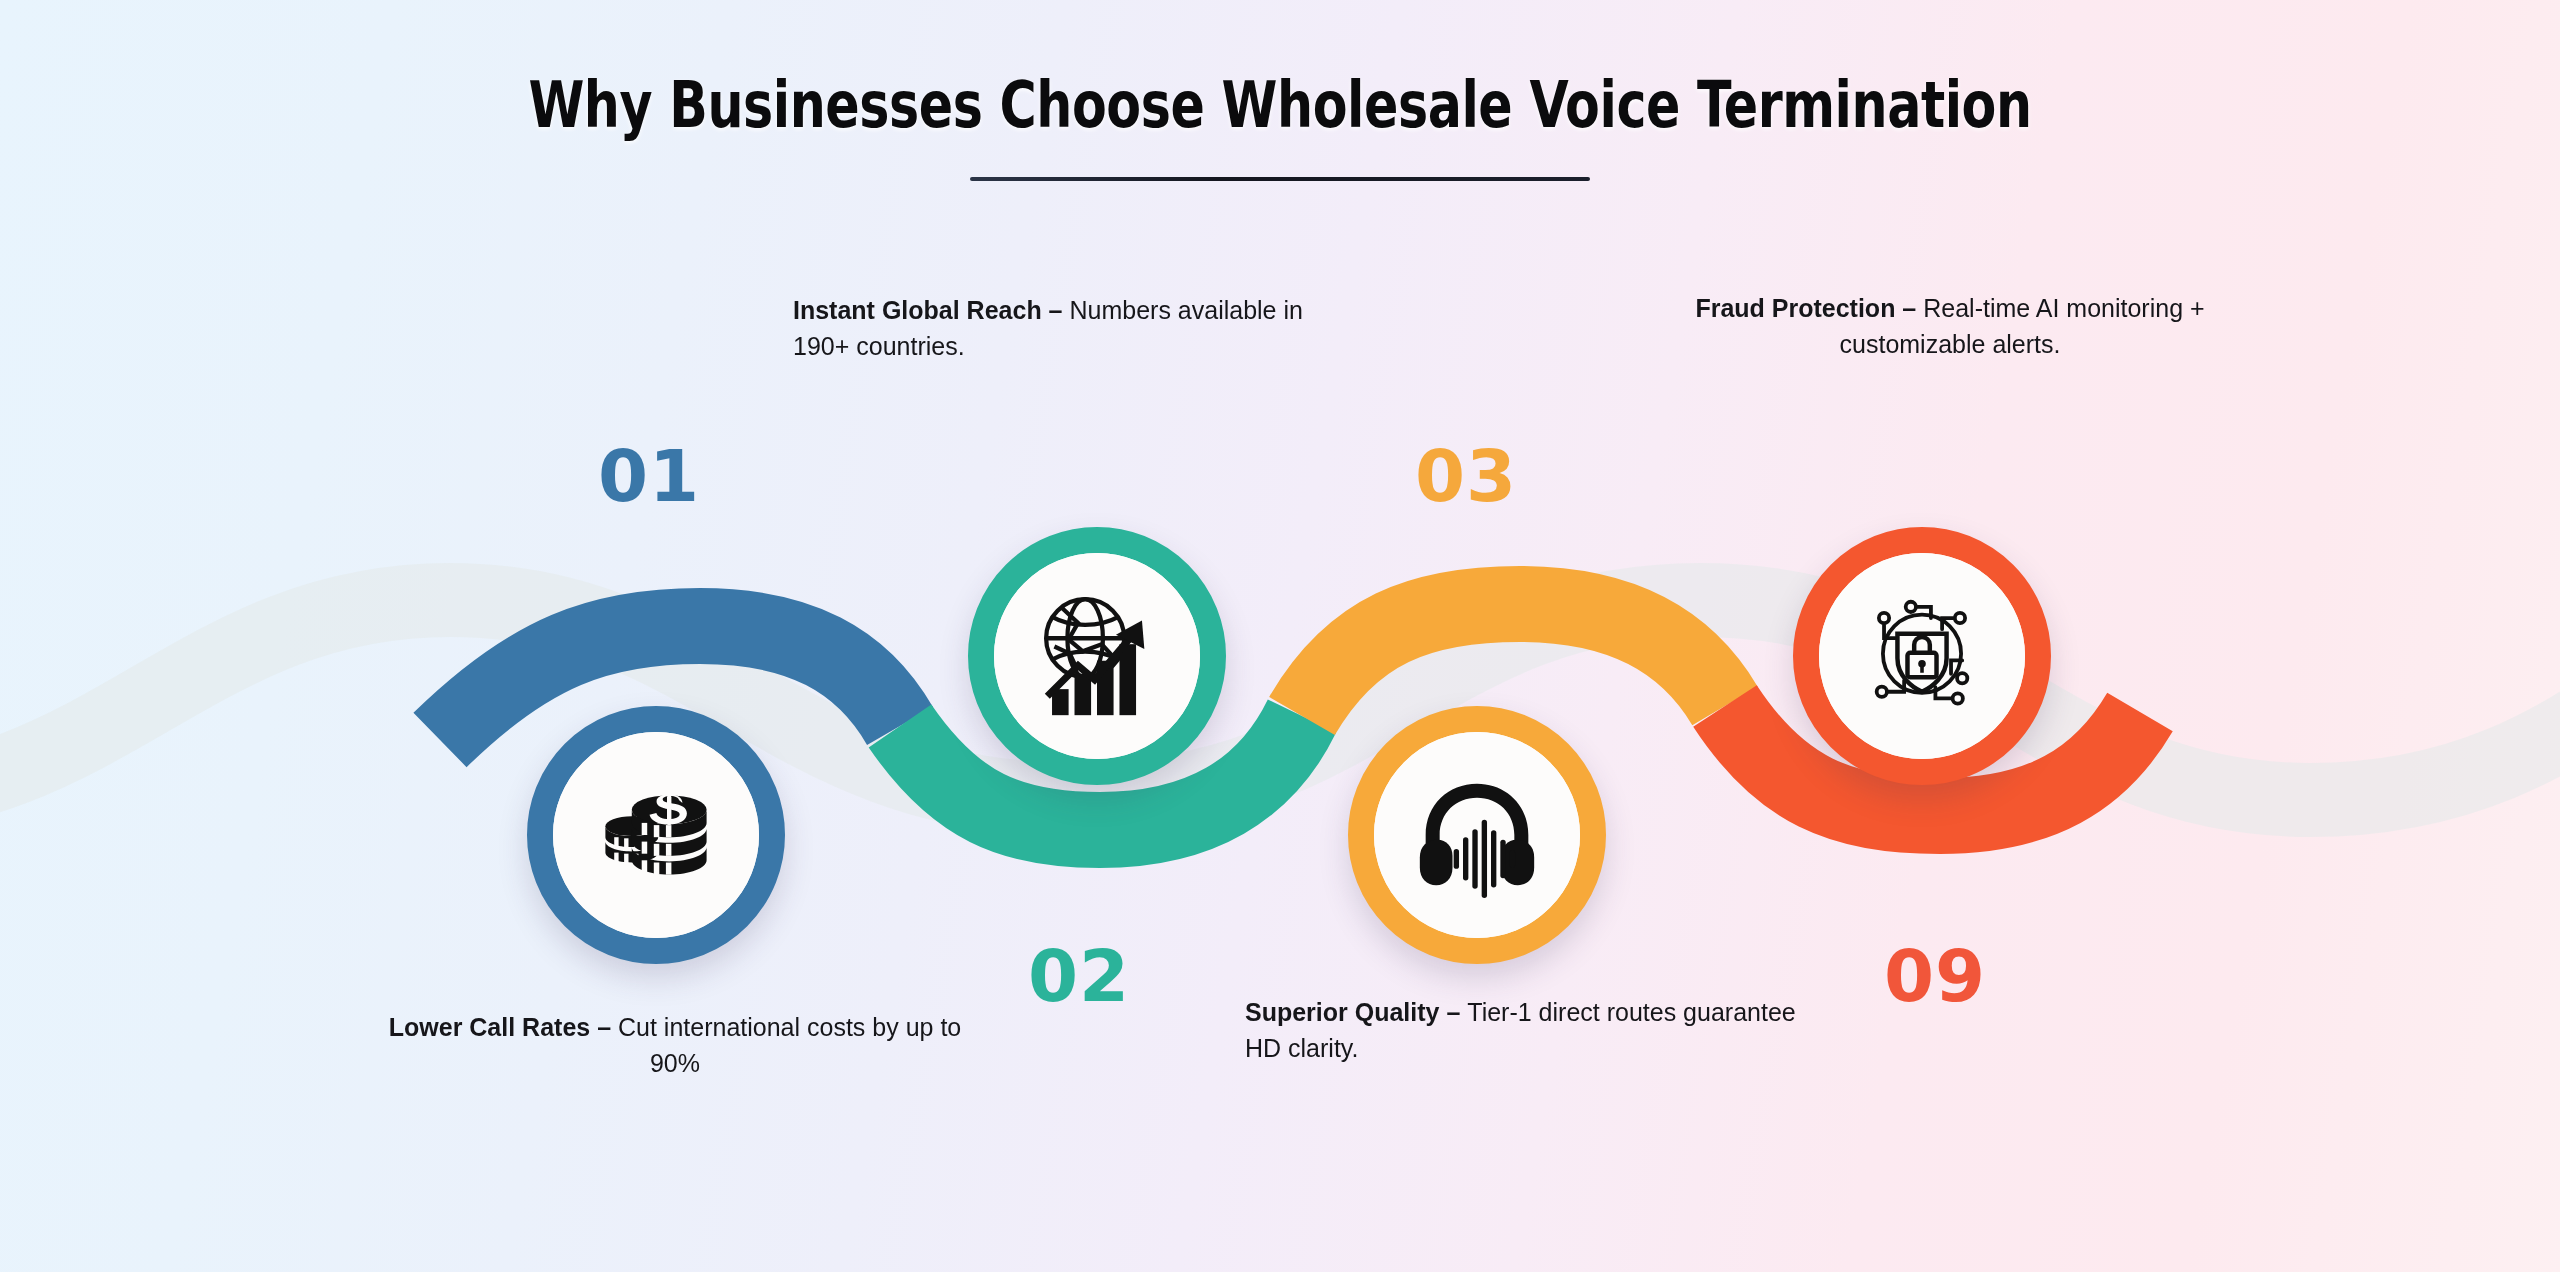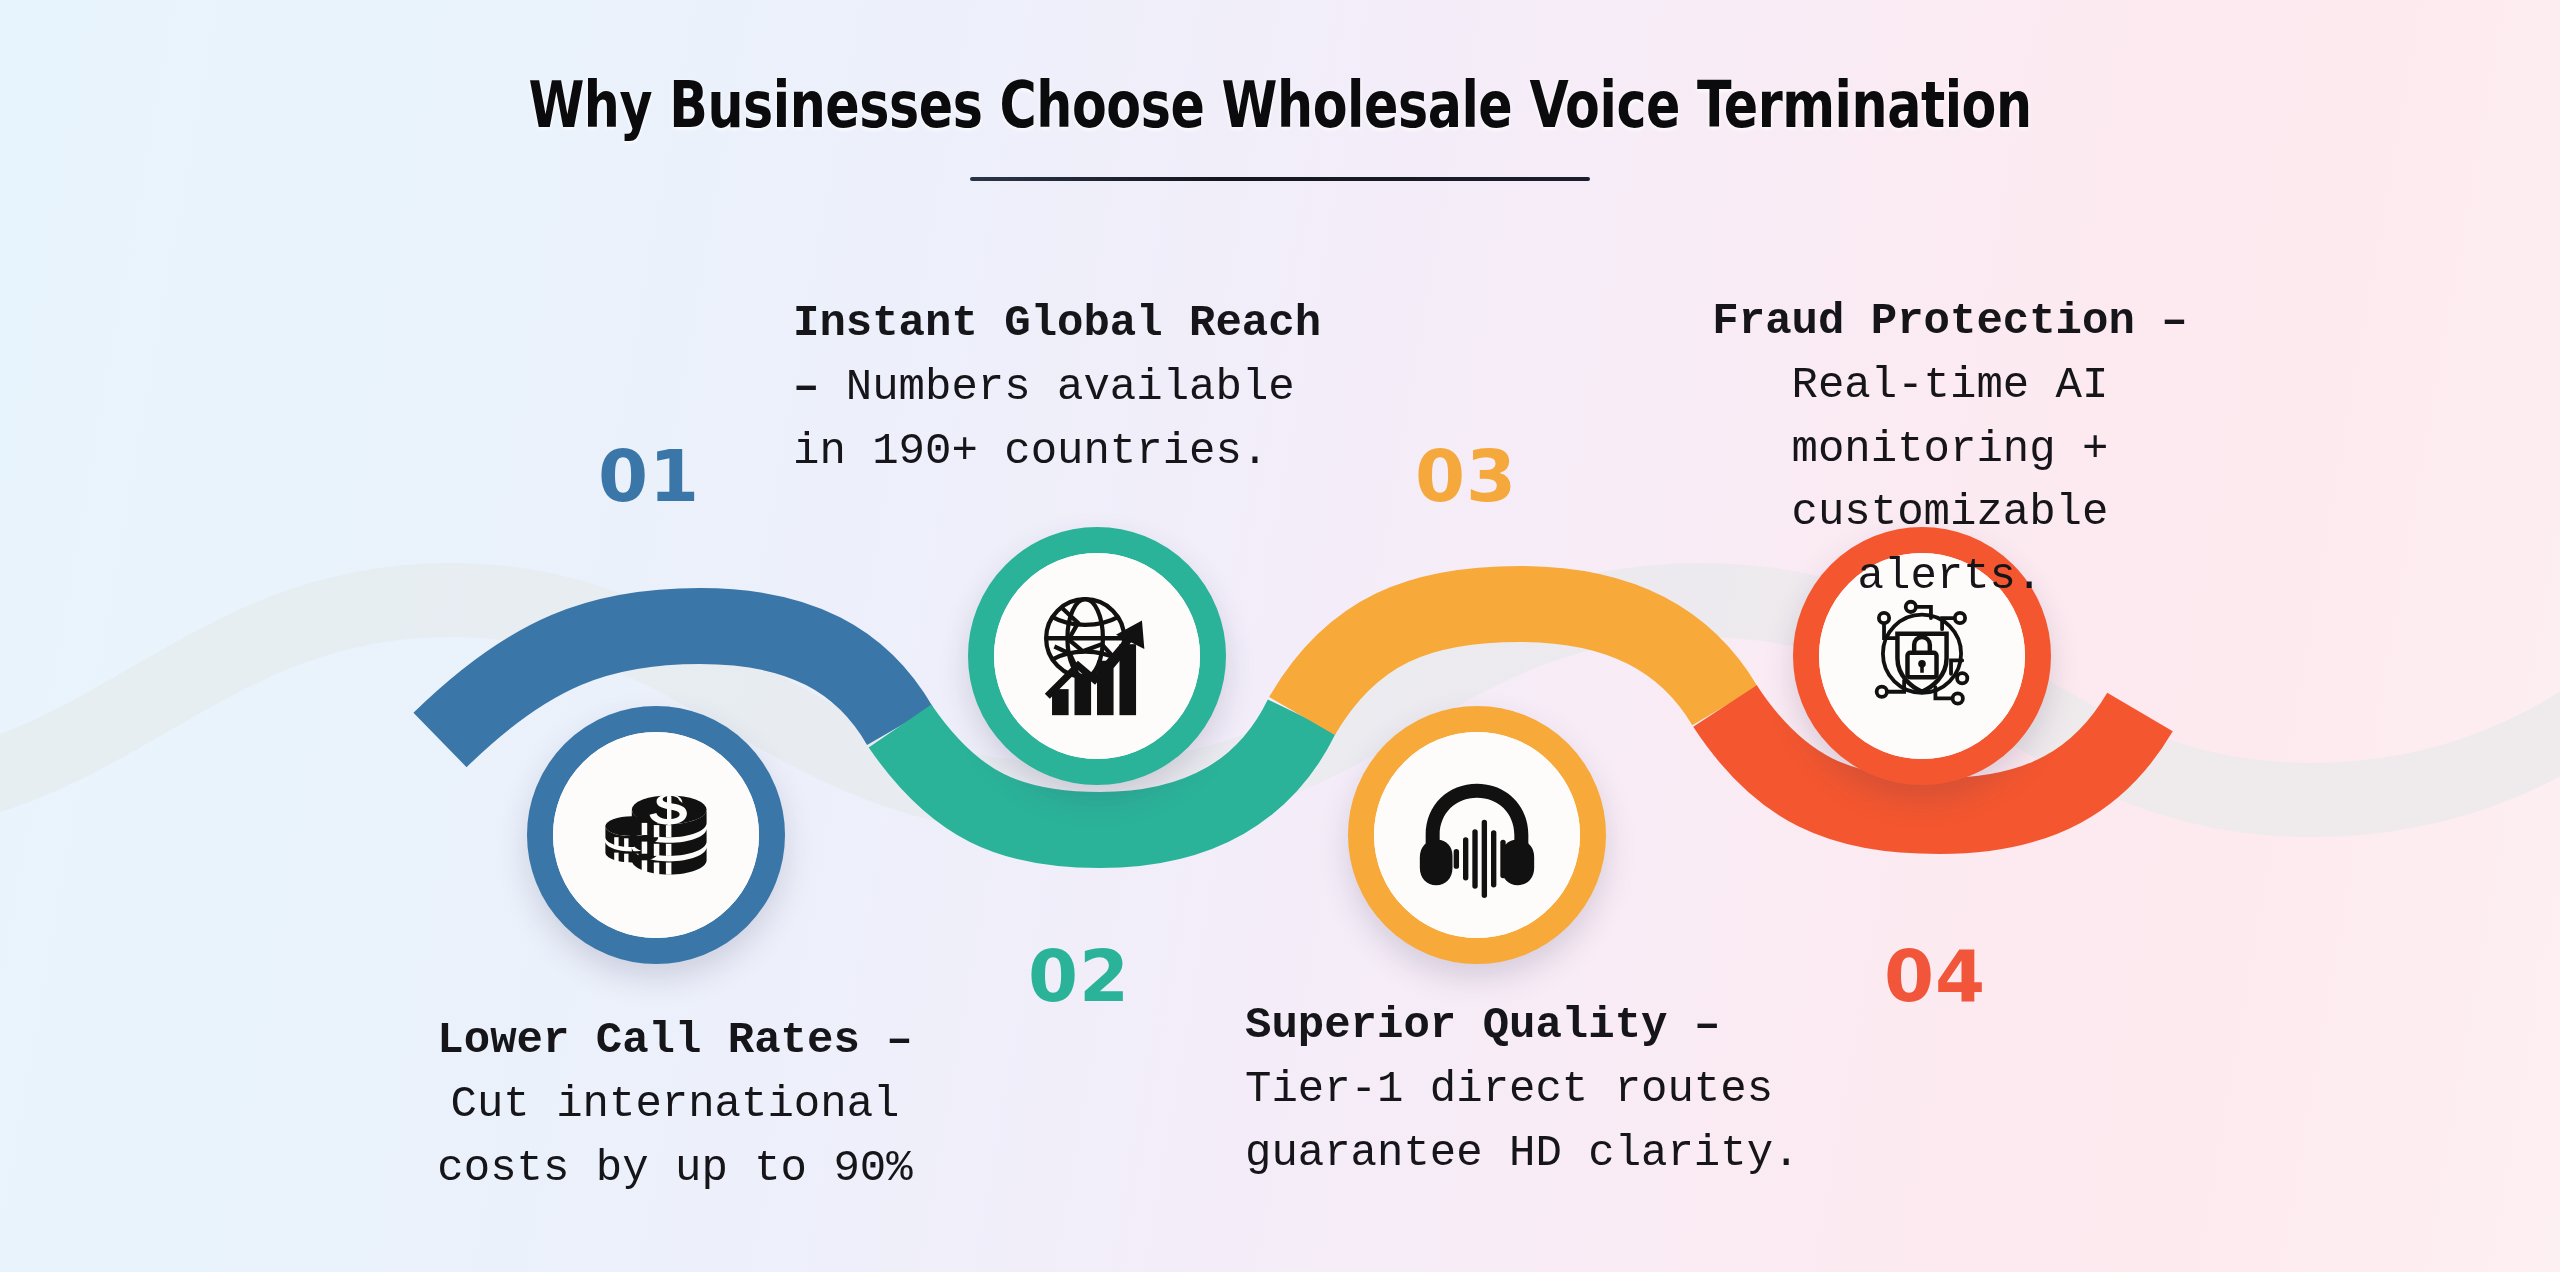--- a/index.html
+++ b/index.html
@@ -109,22 +109,22 @@
     line-height: 1;
   }
   #num-1 { left: 598px; top: 440px; color: #3a77a8; }
   #num-2 { left: 1028px; top: 940px; color: #2bb39a; }
   #num-3 { left: 1415px; top: 440px; color: #f5a83c; }
   #num-4 { left: 1884px; top: 940px; color: #f1563a; }
 
   
   .caption {
     position: absolute;
-    font-family: Liberation Mono, monospace;
-    font-size: 44px;
+    font-family: Liberation Sans, sans-serif;
+    font-size: 25px;
     line-height: 1.45;
     color: #16161a;
   }
   .caption .lead {
     font-weight: bold;
   }
   .caption .body {
     font-weight: normal;
   }
 
@@ -178,21 +178,21 @@
   </svg>
 
   <div class="title-wrap">
     <div class="page-title">Why Businesses Choose Wholesale Voice Termination</div>
     <div class="title-divider"></div>
   </div>
 
   <div class="step-number" id="num-1">01</div>
   <div class="step-number" id="num-2">02</div>
   <div class="step-number" id="num-3">03</div>
-  <div class="step-number" id="num-4">04</div>
+  <div class="step-number" id="num-4">09</div>
 
   <div class="node" id="node-1">
     <div class="node-inner">
       <svg class="glyph" width="132" height="132" viewBox="0 0 120 120">
         <g fill="#111111">
 
           <ellipse cx="38" cy="52" rx="24" ry="9"></ellipse>
           <path d="M14 52 v10 c0 5 10.7 9 24 9 s24-4 24-9 V52 c0 5-10.7 9-24 9 s-24-4-24-9z"></path>
           <path d="M14 66 v10 c0 5 10.7 9 24 9 s24-4 24-9 V66 c0 5-10.7 9-24 9 s-24-4-24-9z"></path>
           <g fill="#fdfcfb">

